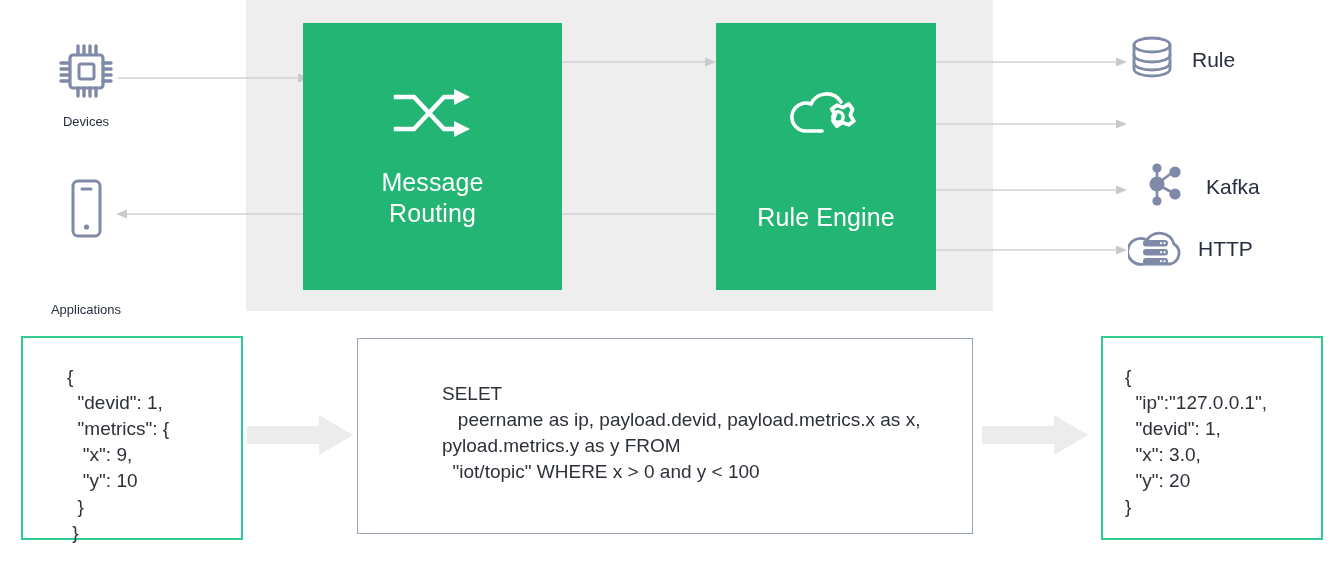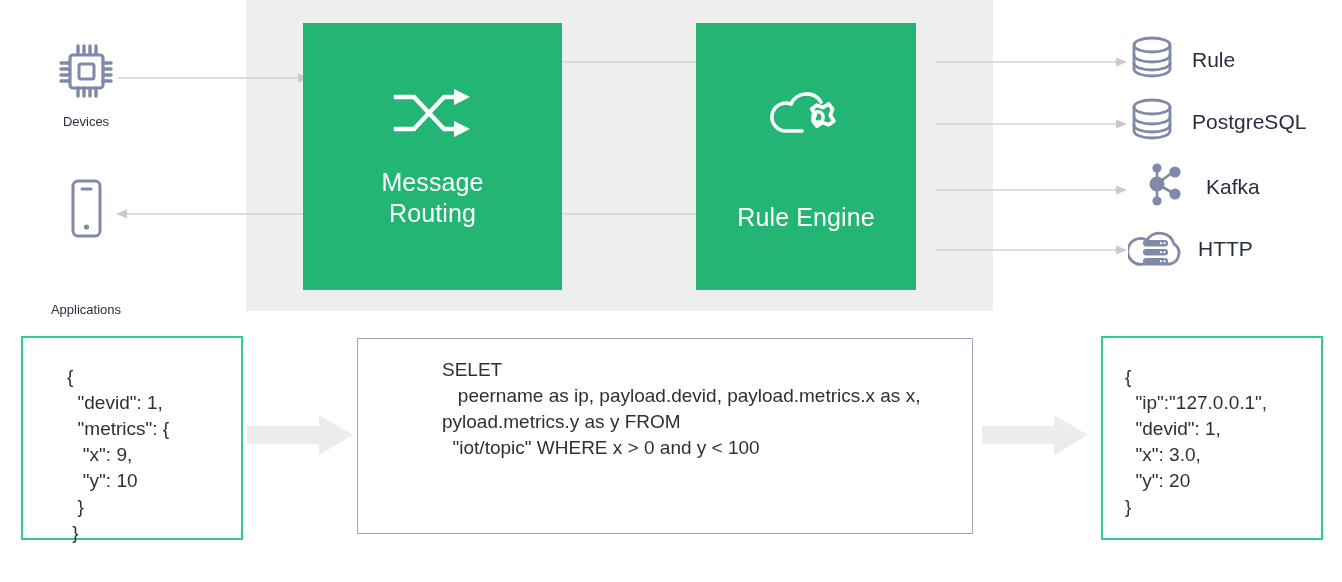--- a/index.html
+++ b/index.html
@@ -51,21 +51,21 @@
     letter-spacing: .1px;
     white-space: pre-line;
   }
   #box-routing {
     left: 303px;
     top: 23px;
     width: 259px;
     height: 267px;
   }
   #box-rule {
-    left: 696px;
+    left: 716px;
     top: 23px;
     width: 220px;
     height: 267px;
     gap: 35px;
   }
 
   
   .endpoint {
     position: absolute;
     display: flex;
@@ -128,21 +128,21 @@
     top: 336px;
     width: 222px;
     height: 204px;
     padding: 26px 0 0 44px;
   }
   #panel-sql {
     left: 357px;
     top: 338px;
     width: 616px;
     height: 196px;
-    padding: 18px 26px 0 84px;
+    padding: 42px 26px 0 84px;
   }
   #panel-output {
     left: 1101px;
     top: 336px;
     width: 222px;
     height: 204px;
     padding: 26px 0 0 22px;
   }
 
   
@@ -289,33 +289,20 @@
           <ellipse cx="24" cy="11" rx="18" ry="7"></ellipse>
           <path d="M6 11 V35 A18 7 0 0 0 42 35 V11"></path>
           <path d="M6 21 A18 7 0 0 0 42 21"></path>
           <path d="M6 29 A18 7 0 0 0 42 29"></path>
         </g>
       </svg>
     </span>
     <span class="sink-label">Rule</span>
   </div>
 
-  <div class="sink" id="sink-postgresql">
-    <span>
-      <svg width="48" height="48" viewBox="0 0 48 48" fill="none">
-        <g stroke="#7f89a8" stroke-width="2.8" fill="none" stroke-linecap="round">
-          <ellipse cx="24" cy="11" rx="18" ry="7"></ellipse>
-          <path d="M6 11 V35 A18 7 0 0 0 42 35 V11"></path>
-          <path d="M6 21 A18 7 0 0 0 42 21"></path>
-          <path d="M6 29 A18 7 0 0 0 42 29"></path>
-        </g>
-      </svg>
-    </span>
-    <span class="sink-label">PostgreSQL</span>
-  </div>
 
   <div class="sink" id="sink-kafka">
     <span>
       <svg width="50" height="50" viewBox="0 0 50 50" fill="none">
         <g stroke="#7f89a8" stroke-width="2.6">
           <line x1="17" y1="24" x2="33" y2="12"></line>
           <line x1="17" y1="24" x2="33" y2="33"></line>
           <line x1="17" y1="24" x2="17" y2="8"></line>
           <line x1="17" y1="24" x2="17" y2="40"></line>
         </g>

